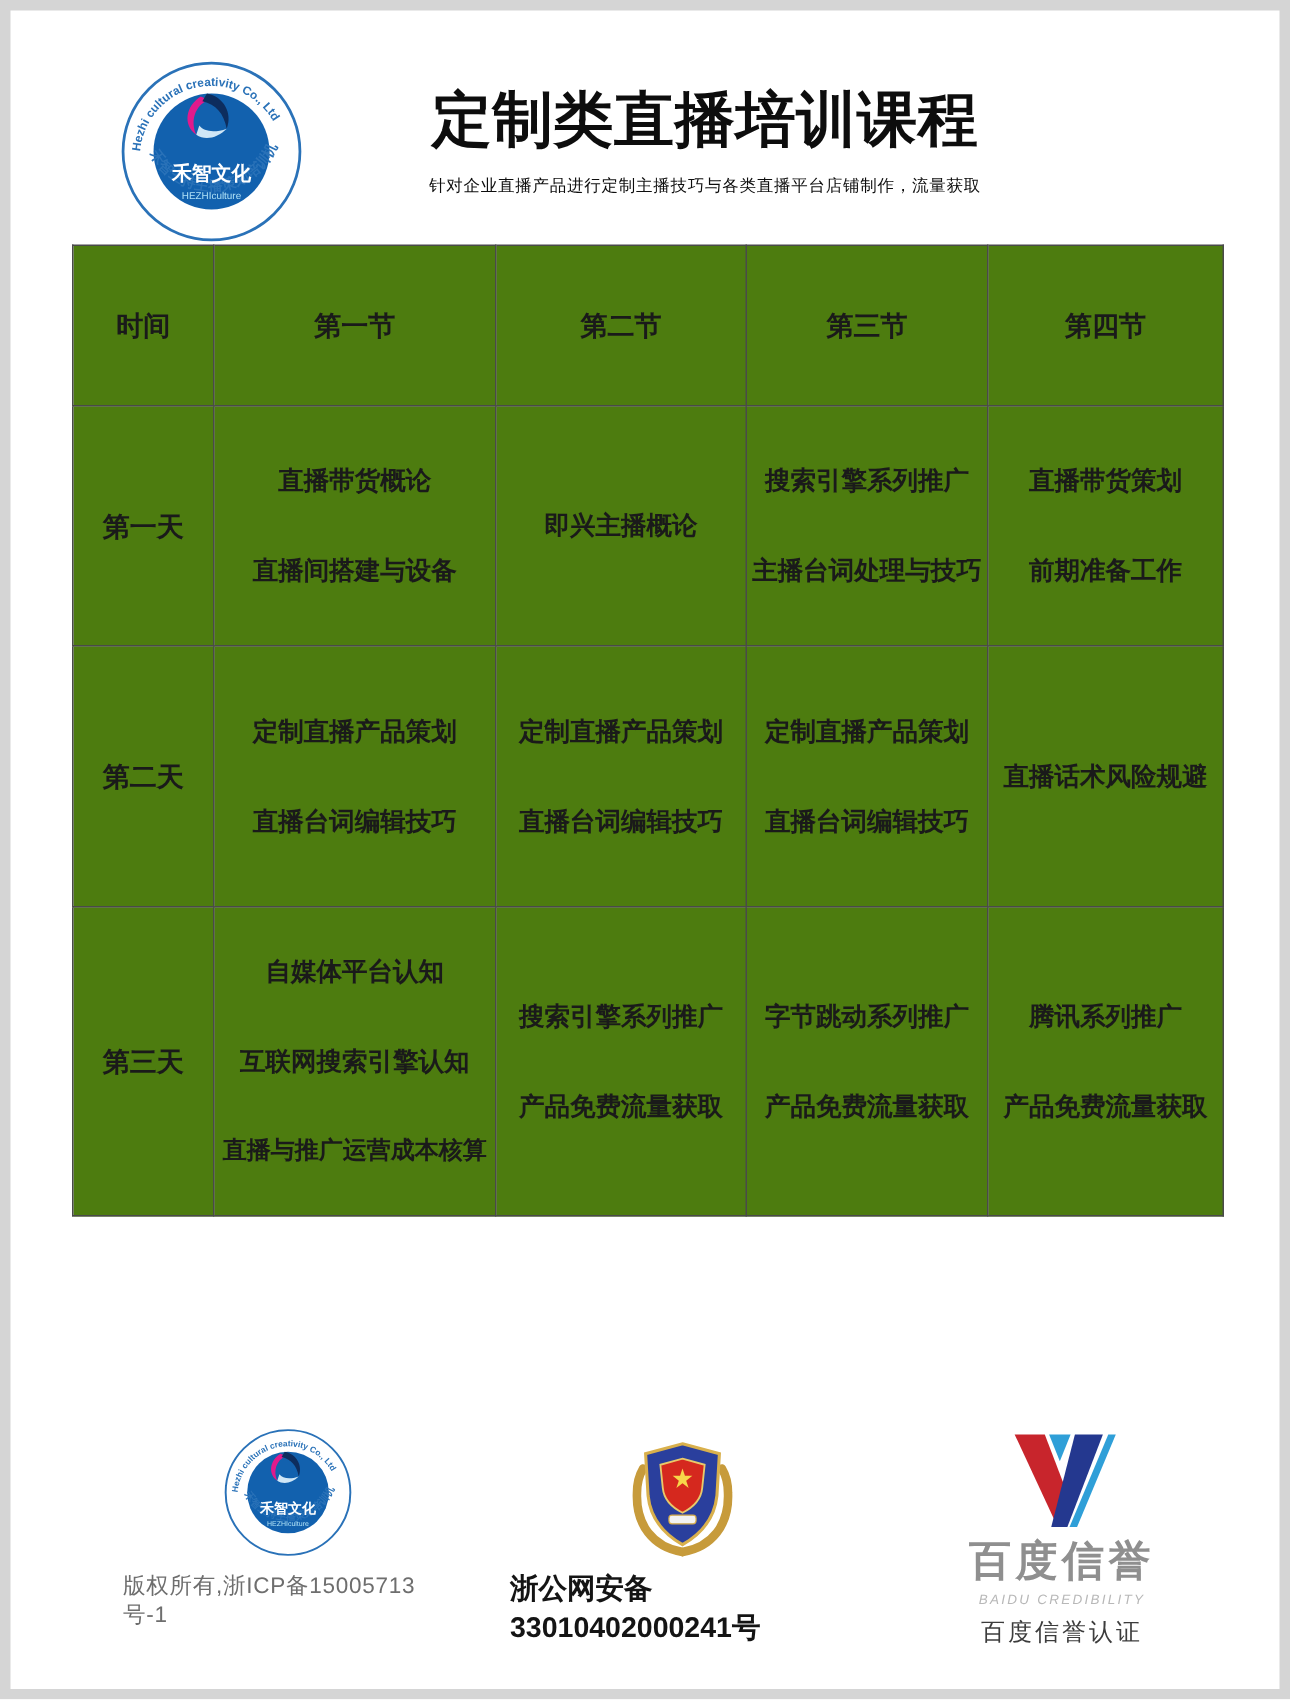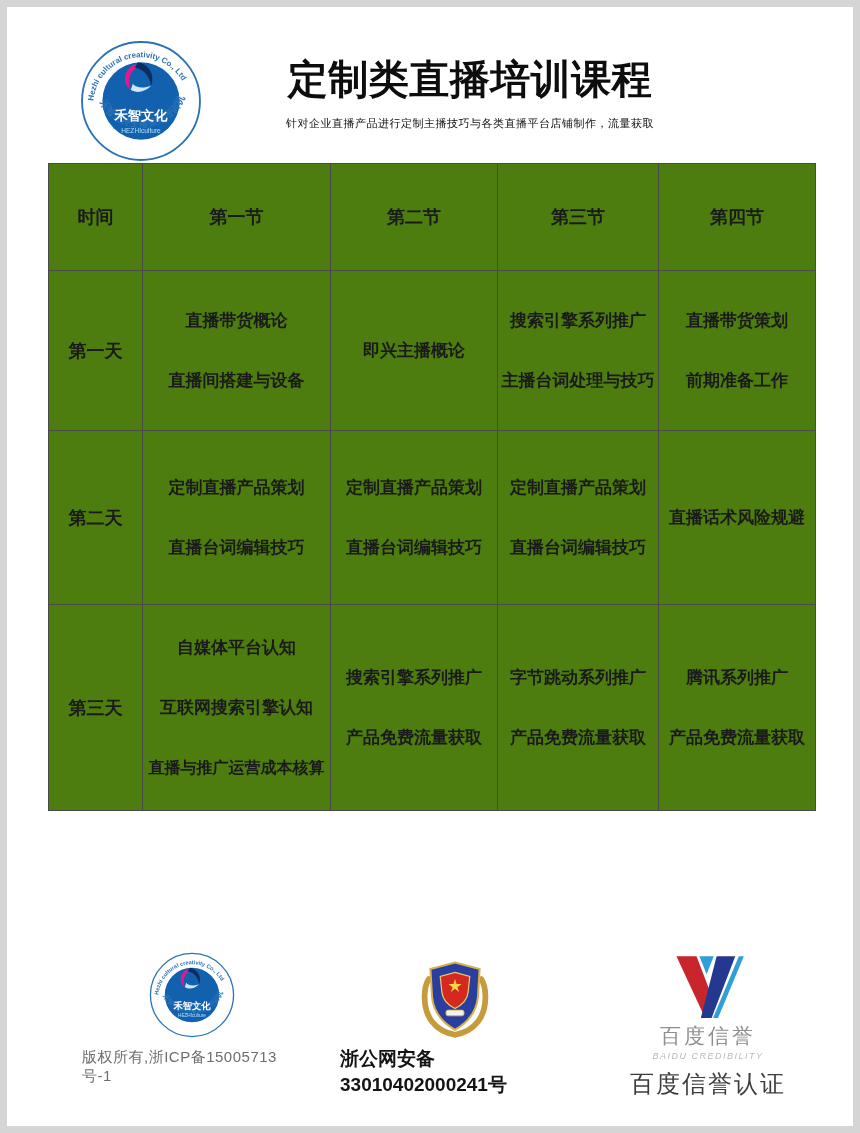--- a/index.html
+++ b/index.html
@@ -22,23 +22,23 @@
   .ln.tight { font-size:16px; }
   .day-cell { font-size:18px;margin-top:32px; }
   .merged-cell { text-align:left !important; padding-left:10px !important; font-size:17px; }
 
   
   .footer-left  { position:absolute; left:82px;  top:952px; width:220px; display:flex; flex-direction:column; align-items:center; }
   .copyright { margin-top:10px; font-size:15px; color:#6e6e6e; font-weight:normal; letter-spacing:0.5px; }
   .footer-center{ position:absolute; left:340px; top:956px; width:230px; display:flex; flex-direction:column; align-items:center; }
   .police-number { margin-top:8px; font-size:19px; font-weight:bold; color:#141414; }
   .footer-right { position:absolute; left:628px; top:952px; width:160px; display:flex; flex-direction:column; align-items:center; }
-  .baidu-cn  { margin-top:4px; font-size:21px; color:#8f8f8f; letter-spacing:3px; }
+  .baidu-cn  { margin-top:4px; font-size:28px; color:#8f8f8f; letter-spacing:3px;font-weight:bold; }
   .baidu-en  { margin-top:1px; font-size:9px; color:#b8b8b8; letter-spacing:1.5px;font-style:italic; }
-  .baidu-cert{ margin-top:7px; font-size:24px; color:#3c3c3c; letter-spacing:2px; }
+  .baidu-cert{ margin-top:7px; font-size:16px; color:#3c3c3c; letter-spacing:2px; }
 </style>
 </head>
 <body>
 
 <div class="page">
   <div class="frame"></div>
 
   <svg class="brand-logo" viewBox="0 0 120 120">
     <circle cx="60" cy="60" r="58" fill="#ffffff" stroke="#2a72b8" stroke-width="1.8"></circle>
     <circle cx="60" cy="60" r="38" fill="#1261ae"></circle>

